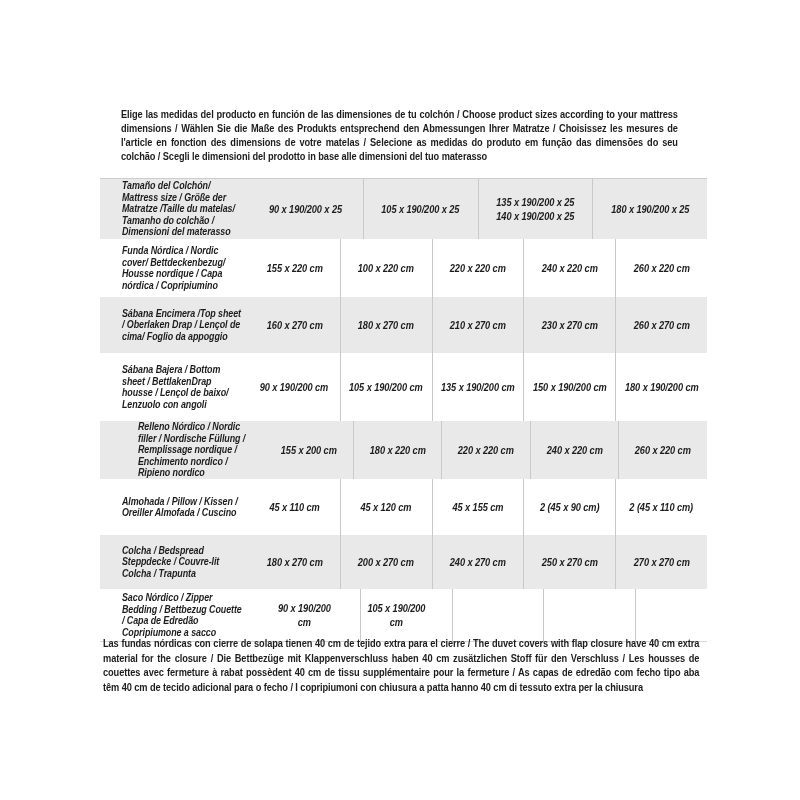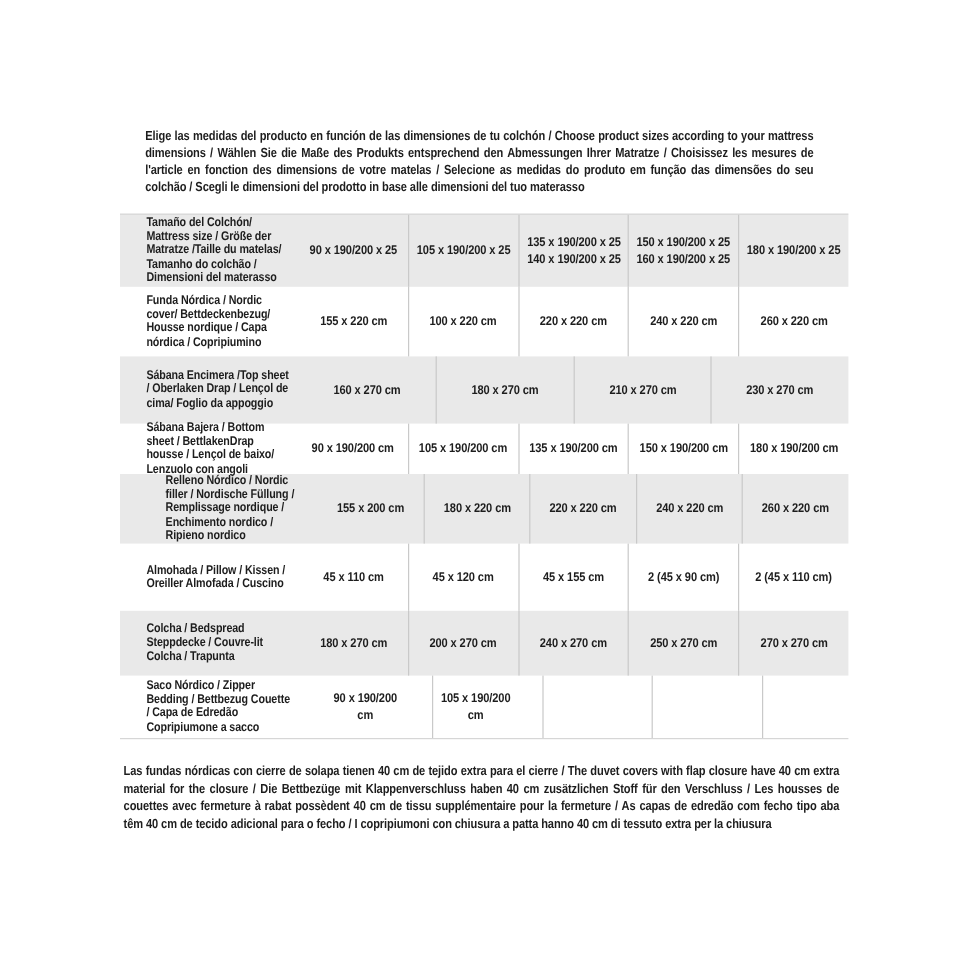--- a/index.html
+++ b/index.html
@@ -6,24 +6,24 @@
   body{width:800px;height:800px;position:relative;overflow:hidden;
        font-family:"Liberation Sans","DejaVu Sans",sans-serif;
        font-weight:bold;color:#1d1d1d;-webkit-font-smoothing:antialiased;}
   .intro{position:absolute;left:121px;top:107px;width:663px;
          font-size:11px;line-height:14px;text-align:justify;
          transform:scaleX(0.84);transform-origin:0 0;letter-spacing:-0.1px;}
   .footnote{position:absolute;left:103px;top:636px;width:710px;
          font-size:11px;line-height:14.5px;text-align:justify;
          transform:scaleX(0.84);transform-origin:0 0;letter-spacing:-0.1px;}
   .sizetable{position:absolute;left:100px;top:178px;width:607px;
-         border-top:1px solid #cdcdcd;border-bottom:1px solid #d6d6d6;}
+         border-top:1px solid #cdcdcd;border-bottom:1px solid #d6d6d6;font-style:italic;}
   .trow{display:flex;align-items:center;}
   .trow.gray{background:#e9e9e9;}
-  .r0{height:60px;} .r1{height:58px;} .r2{height:56px;justify-content:space-between;} .r3{height:42px;}
+  .r0{height:60px;} .r1{height:58px;} .r2{height:56px;justify-content:space-between;} .r3{height:68px;}
   .r4{height:58px;padding-left:16px;} .r5{height:56px;} .r6{height:54px;} .r7{height:52px;gap:20px;}
   .lcell{width:149px;flex:0 0 149px;box-sizing:border-box;padding-left:22px;
          font-size:10.5px;line-height:11.5px;}
   .lcell .txt{display:inline-block;width:143px;transform:scaleX(0.85);
          transform-origin:0 50%;letter-spacing:-0.1px;}
   .vcell{flex:1 1 0;align-self:stretch;display:flex;align-items:center;
          justify-content:center;text-align:center;font-size:10.5px;
          line-height:14px;box-sizing:border-box;}
   .vcell ~ .vcell{border-left:1px solid #c9c9c9;}
   .vcell .txt{display:inline-block;white-space:pre-line;
@@ -40,24 +40,20 @@
     <div class="lcell"><span class="txt">Tamaño del Colchón/ Mattress size / Größe der Matratze /Taille du matelas/ Tamanho do colchão / Dimensioni del materasso</span></div>
     <div class="vcell">
         <span class="txt">90 x 190/200 x 25</span>
       </div>
     <div class="vcell">
         <span class="txt">105 x 190/200 x 25</span>
       </div>
     <div class="vcell">
         <span class="txt">135 x 190/200 x 25
 140 x 190/200 x 25</span>
-      </div>
-    <div class="vcell">
-        <span class="txt">150 x 190/200 x 25
-160 x 190/200 x 25</span>
       </div>
     <div class="vcell">
         <span class="txt">180 x 190/200 x 25</span>
       </div>
   </div>
 
   <div class="trow r1">
     <div class="lcell"><span class="txt">Funda Nórdica /  Nordic cover/ Bettdeckenbezug/ Housse nordique  / Capa nórdica / Copripiumino</span></div>
     <div class="vcell">
         <span class="txt">155 x 220 cm</span>
@@ -82,20 +78,23 @@
         <span class="txt">160 x 270 cm</span>
       </div>
     <div class="vcell">
         <span class="txt">180 x 270 cm</span>
       </div>
     <div class="vcell">
         <span class="txt">210 x 270 cm</span>
       </div>
     <div class="vcell">
         <span class="txt">230 x 270 cm</span>
+      </div>
+    <div class="vcell">
+        <span class="txt">260 x 270 cm</span>
       </div>
   </div>
 
   <div class="trow r3">
     <div class="lcell"><span class="txt">Sábana Bajera / Bottom sheet / BettlakenDrap housse / Lençol de baixo/ Lenzuolo con angoli</span></div>
     <div class="vcell">
         <span class="txt">90 x 190/200 cm</span>
       </div>
     <div class="vcell">
         <span class="txt">105 x 190/200 cm</span>

